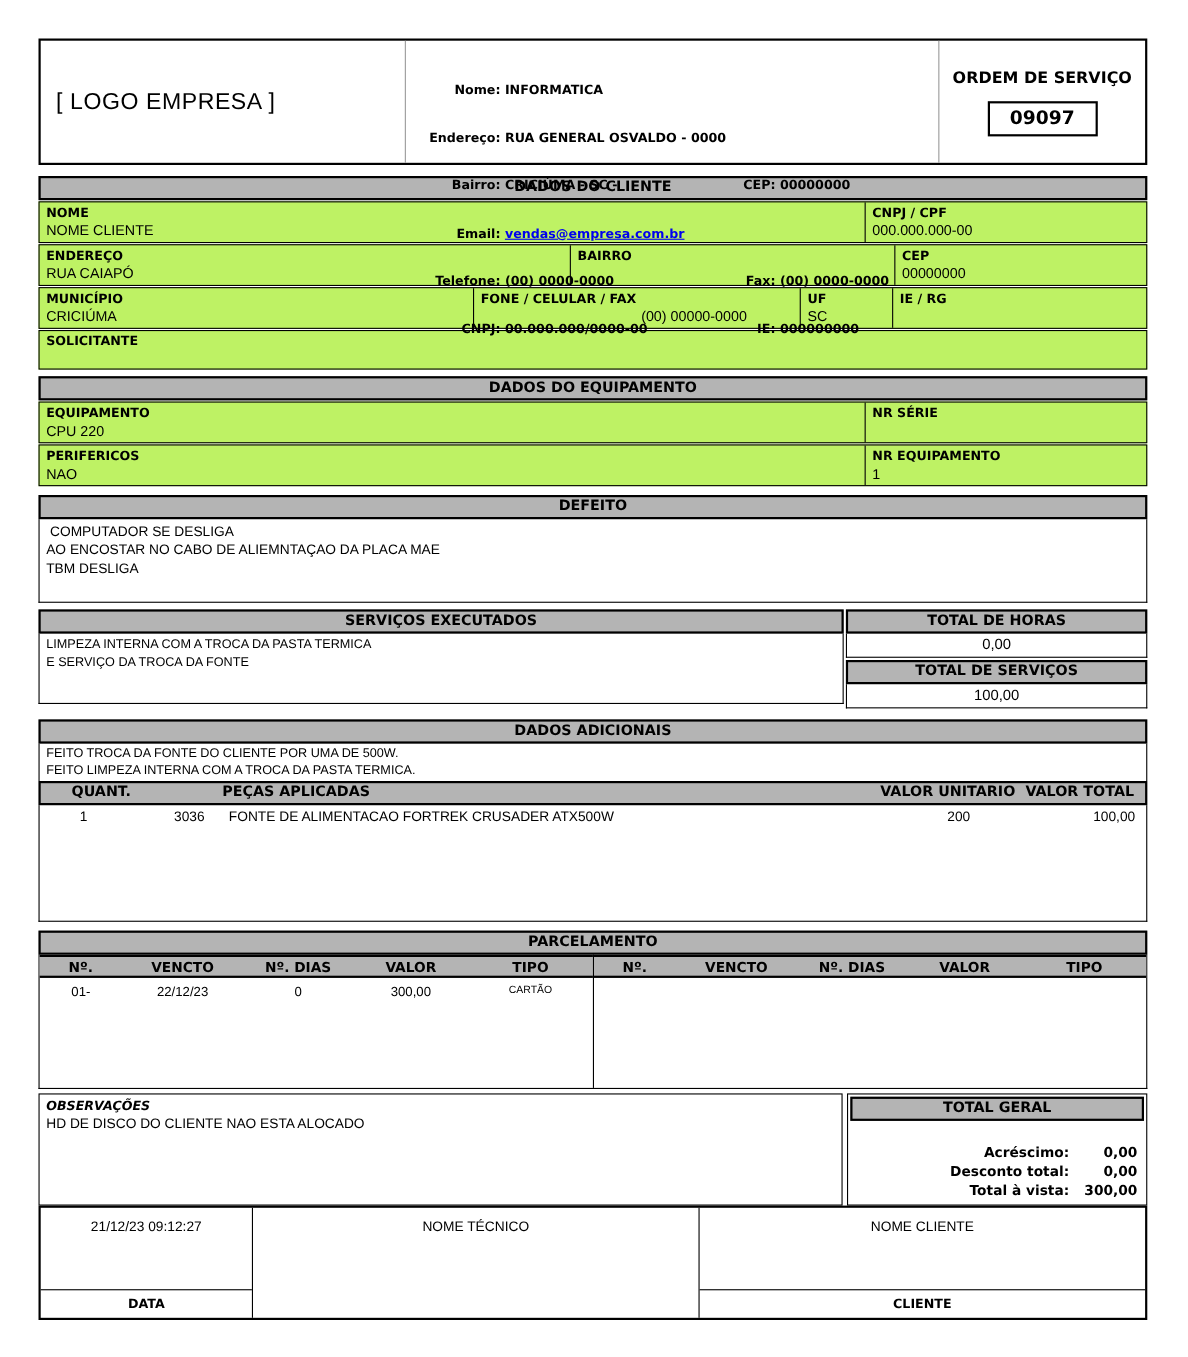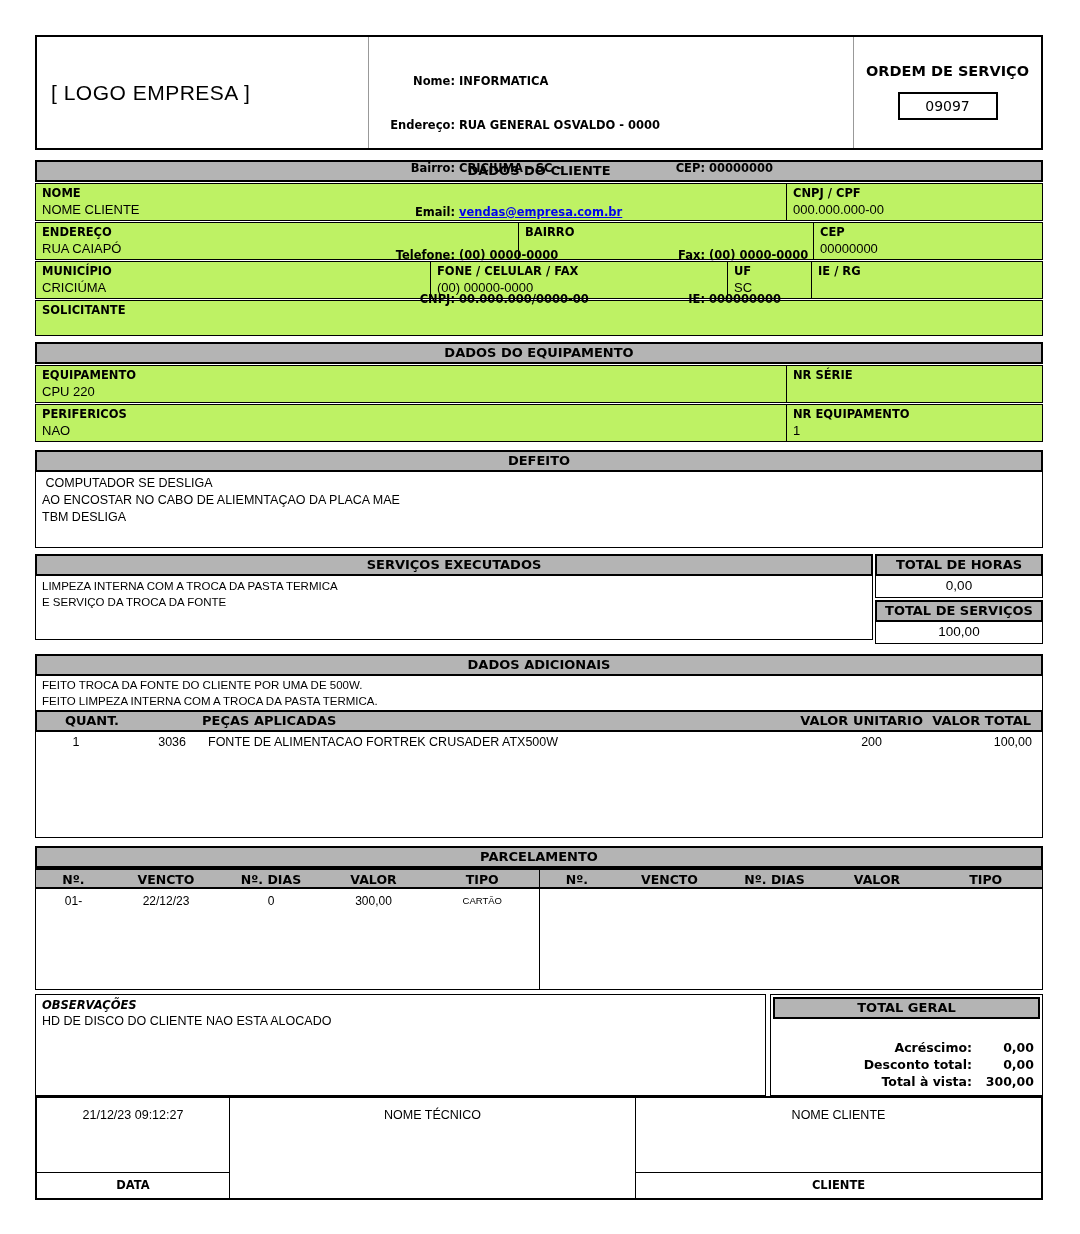--- a/index.html
+++ b/index.html
@@ -14,42 +14,42 @@
   .logo-text { font-size:21px; letter-spacing:0.5px; }
   .company-cell { flex:1; border-right:1px solid #999; padding:9px 6px 0 6px; font-size:12px; }
   .co-row { position:relative; display:flex; line-height:15.5px; white-space:pre;margin-top:28px; }
   .co-lab { display:inline-block; width:80px; text-align:right; font-family:"DejaVu Sans",sans-serif; font-weight:bold; font-size:11.5px; }
   .co-val { margin-left:4px; font-family:"DejaVu Sans",sans-serif; font-weight:bold; font-size:11.5px; }
   .co-right { position:absolute; left:288px; top:0; display:flex; }
   .co-right .co-lab { width:42px; }
   .email-link { color:#0000ee; text-decoration:underline; }
   .order-cell { width:187px; text-align:center; padding-top:26px; }
   .order-title { font-family:"DejaVu Sans",sans-serif; font-weight:bold; font-size:14.5px; }
-  .order-num-box { width:100px; margin:13px auto 0; border:2px solid #000; padding:4px 0; font-family:"DejaVu Sans",sans-serif; font-weight:normal; font-size:14px; }
+  .order-num-box { width:100px; margin:13px auto 0; border:2px solid #000; padding:4px 0; font-family:"DejaVu Sans",sans-serif; font-weight:bold; font-size:17px; }
 
   
   .bar { margin-top:2px; background:#b4b4b4; border:2px solid #000; text-align:center;
          font-family:"DejaVu Sans",sans-serif; font-weight:bold; font-size:13px; line-height:18px; height:22px; }
   .gap8 { height:8px; } .gap6 { height:6px; } .gap4 { height:4px; }
 
   
   .frow { display:flex; border:1px solid #000; margin-top:1px; background:#bef264; }
   .fcell { padding:2px 6px 1px 6px; overflow:hidden; }
   .fcell + .fcell { border-left:1px solid #000; }
   .flab { display:block; font-family:"DejaVu Sans",sans-serif; font-weight:bold; font-size:11.5px; line-height:15px; }
   .fval { display:block; font-size:13px; line-height:18px; min-height:18px; white-space:pre; }
 
   .pre { white-space:pre-wrap; }
 
   
   .txtbox { border:1px solid #000; border-top:none; padding:3px 6px; font-size:12.5px; line-height:17px; }
 
   
   .serv-row { display:flex; margin-top:6px; }
-  .serv-left { width:838px; }
+  .serv-left { width:732px; }
   .serv-left .bar, .serv-right .bar { margin-top:0; }
   .serv-right { flex:1; margin-left:2px; }
   .serv-box { border:1px solid #000; border-top:none; height:64px; padding:2px 6px; font-size:11.5px; line-height:16px; }
   .tot-val { border:1px solid #000; border-top:none; text-align:center; font-size:13.5px; padding:2px 0; height:22px; }
 
   .adic-box { border-left:1px solid #000; border-right:1px solid #000; padding:1px 6px; font-size:11.5px; line-height:16px; height:34px; }
 
   
   .parts-bar { margin-top:0; display:flex; text-align:left; }
   .p-c1 { width:110px; text-align:center; }
@@ -181,21 +181,21 @@
     </div>
   </div>
 
   <div class="frow">
     <div class="fcell" style="width:394px">
       <span class="flab">MUNICÍPIO</span>
       <span class="fval">CRICIÚMA</span>
     </div>
     <div class="fcell" style="width:297px">
       <span class="flab">FONE / CELULAR / FAX</span>
-      <span class="fval" style="text-align:left; padding-right:42px">(00) 00000-0000</span>
+      <span class="fval" style="text-align:right; padding-right:42px">(00) 00000-0000</span>
     </div>
     <div class="fcell" style="width:84px">
       <span class="flab">UF</span>
       <span class="fval">SC</span>
     </div>
     <div class="fcell" style="flex:1">
       <span class="flab">IE / RG</span>
       <span class="fval"></span>
     </div>
   </div>

